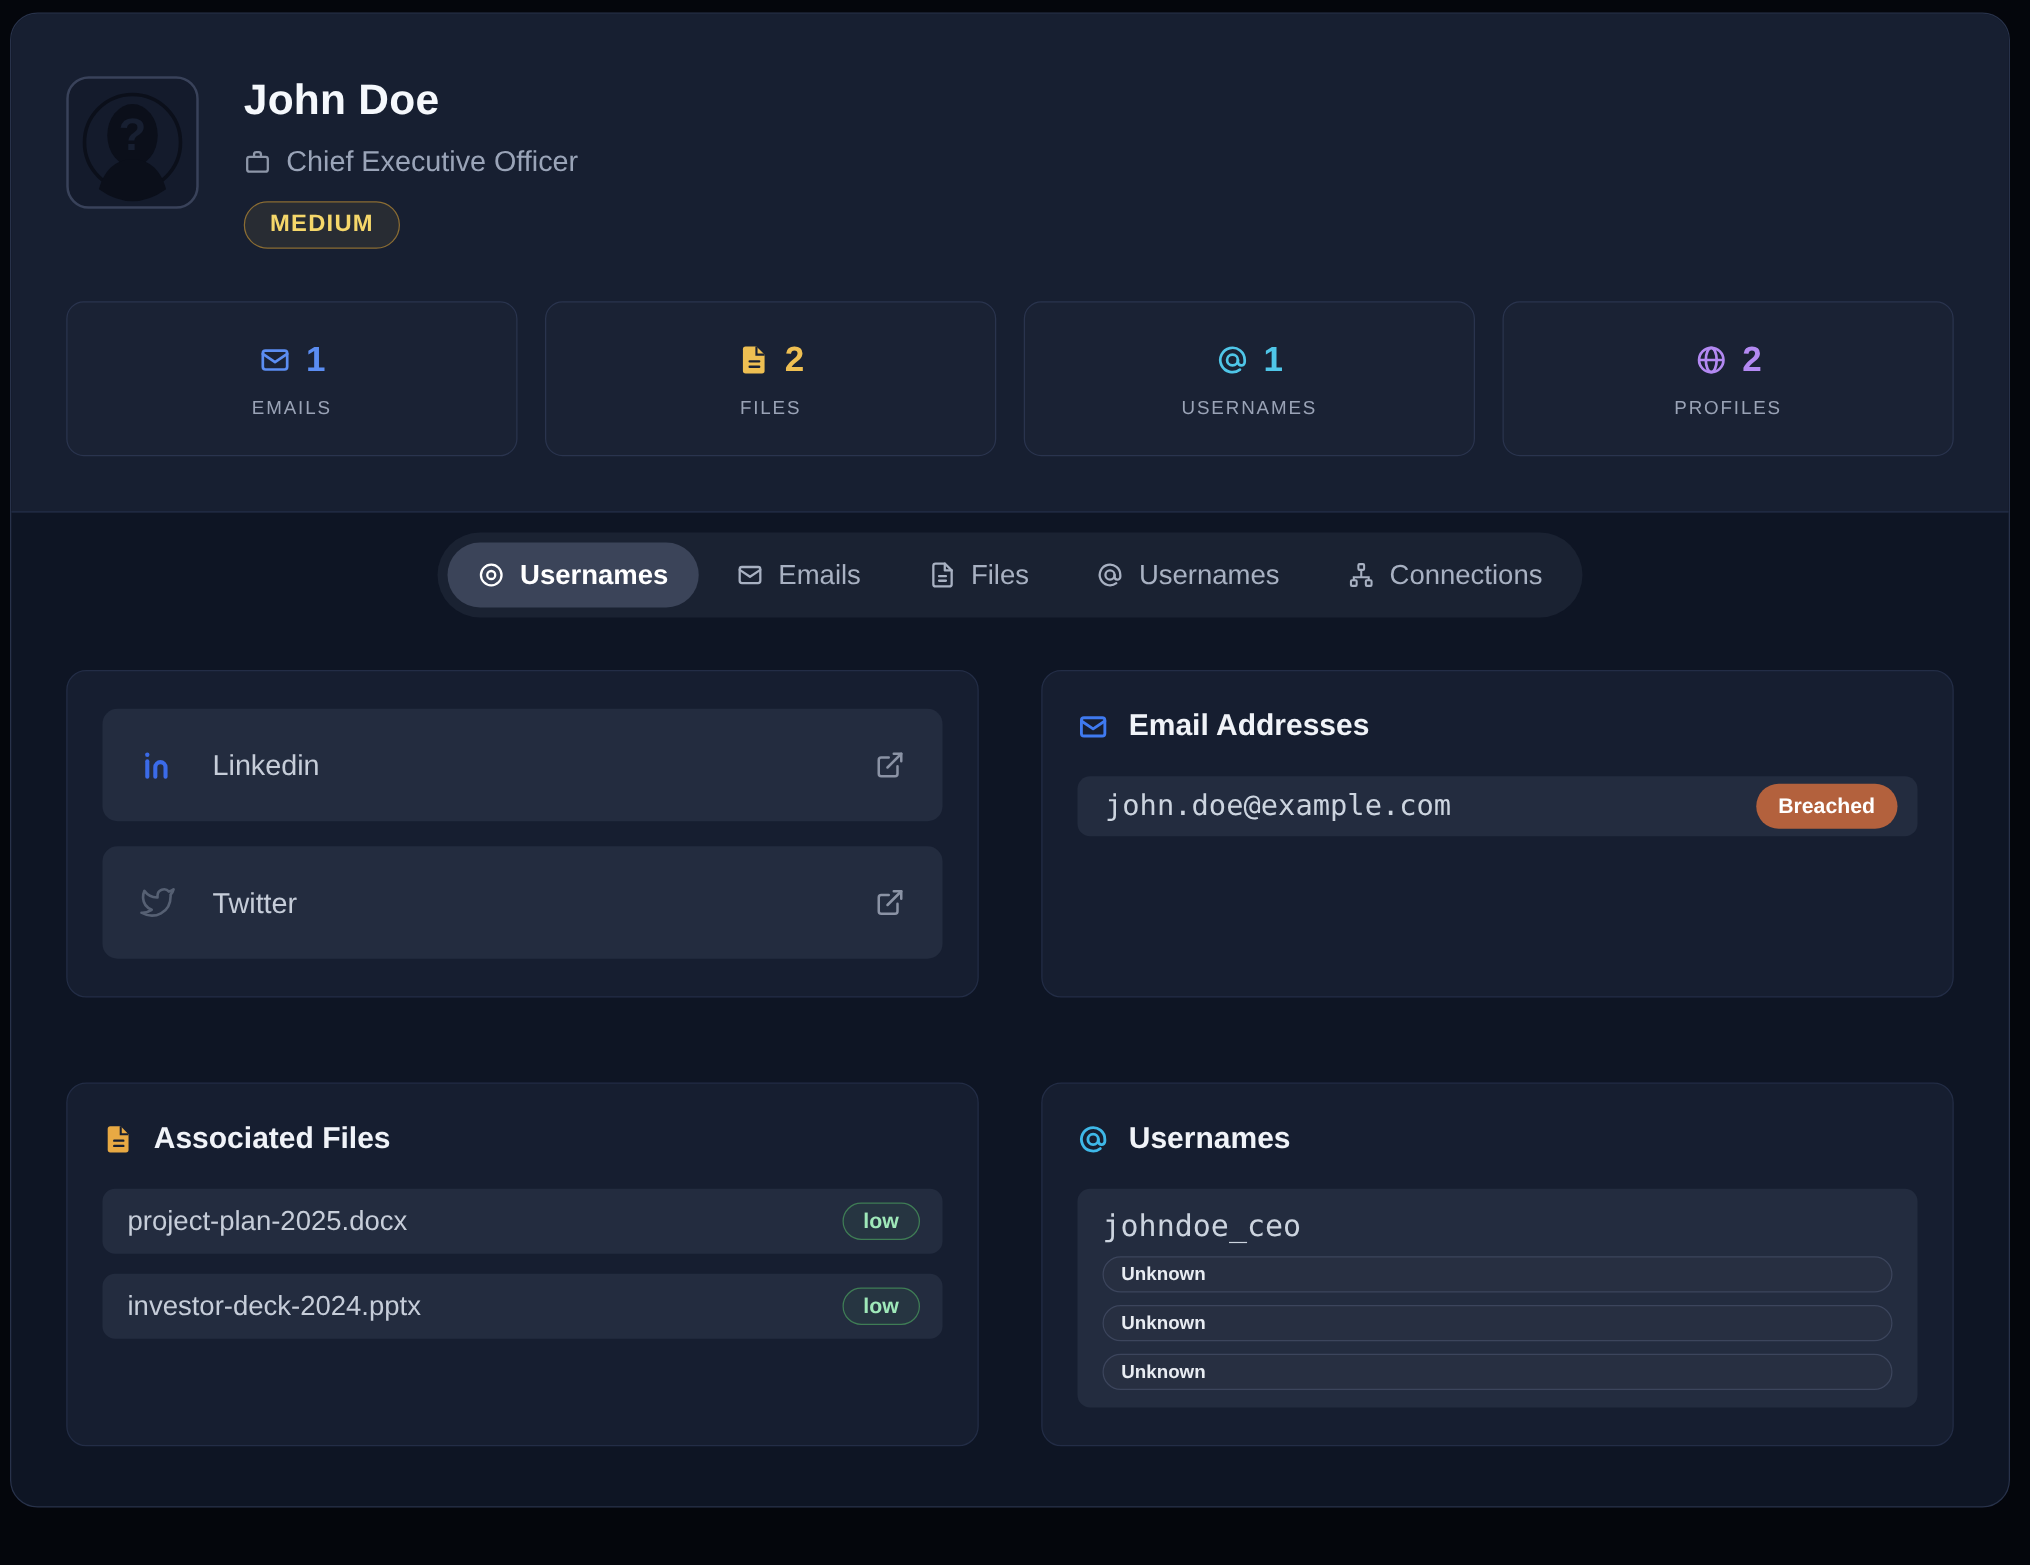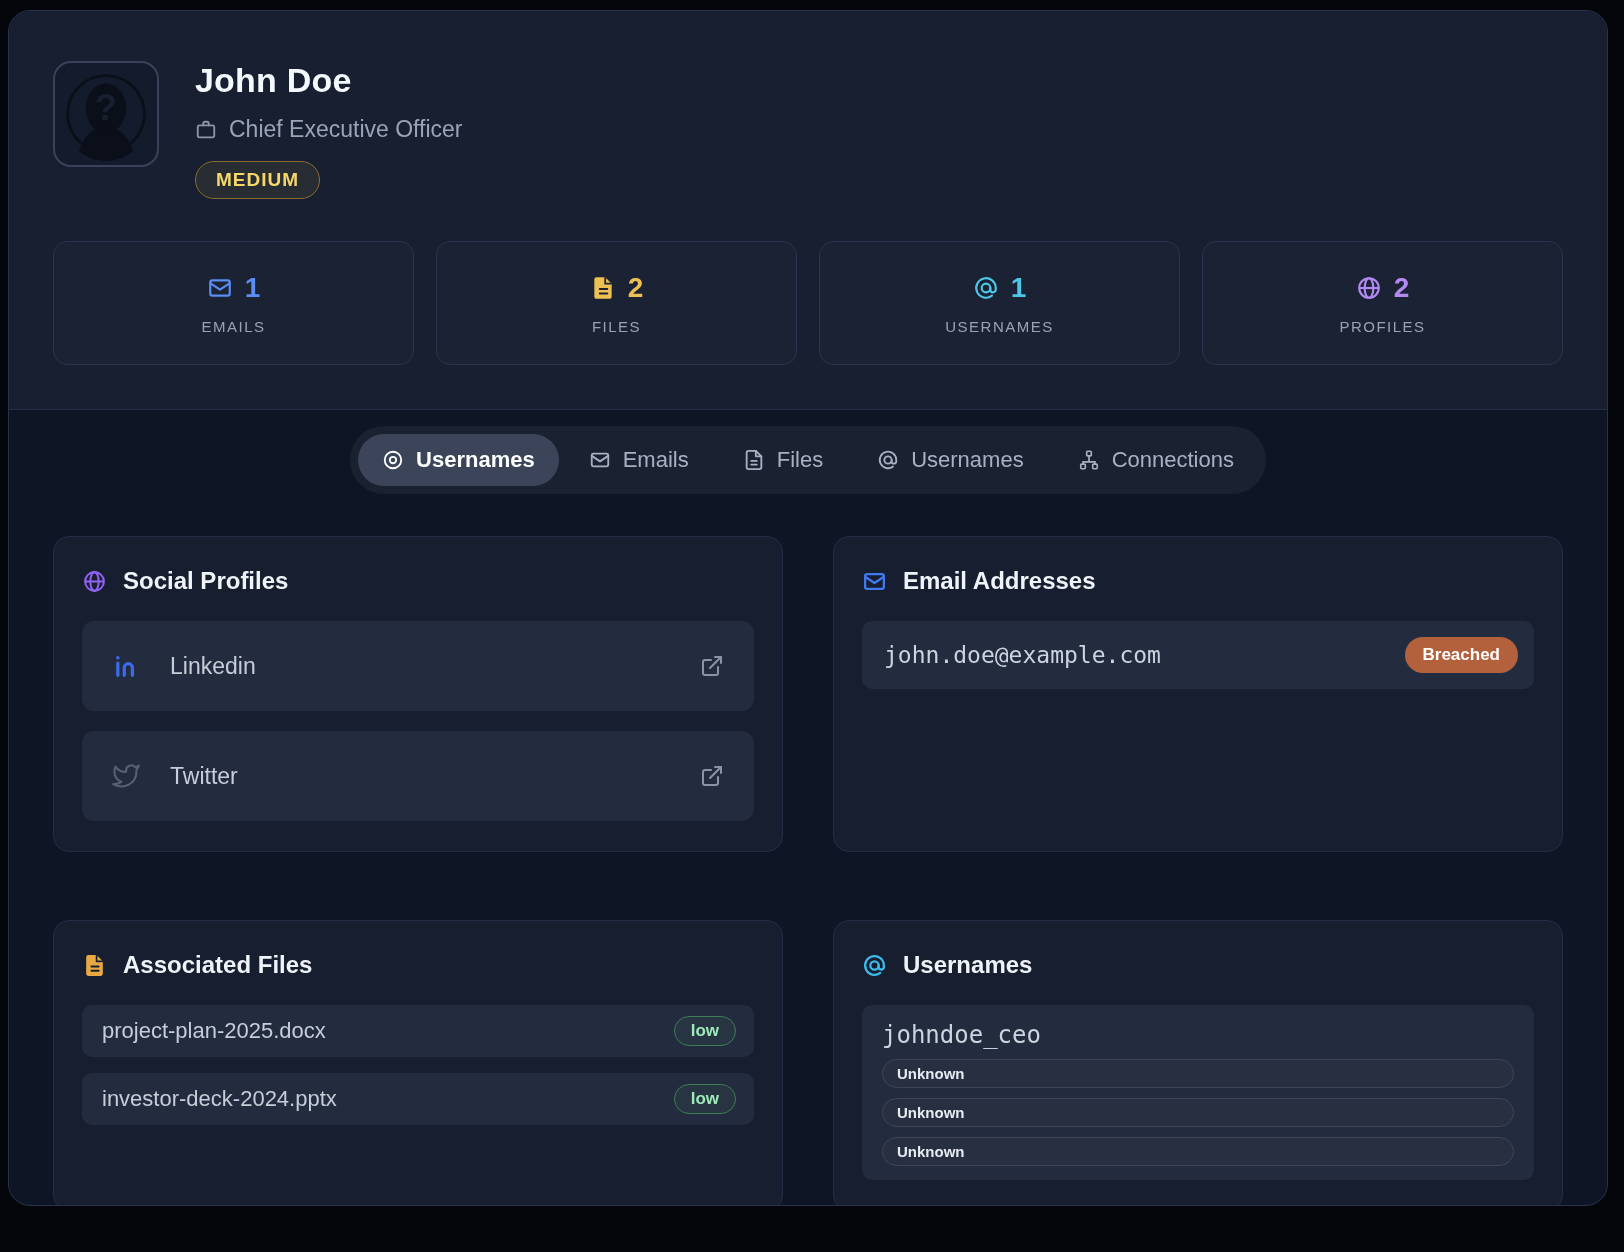--- a/index.html
+++ b/index.html
@@ -125,21 +125,21 @@
     height:90px;border-radius:12px;background:var(--row-bg);
     display:flex;align-items:center;padding:0 30px;cursor:pointer;
   }
   .social-row .site-icon{width:28px;height:28px;margin-right:30px;flex:0 0 auto;}
   .social-label{font-size:23px;color:#c6cdd9;flex:1;}
   .ext-icon{width:24px;height:24px;color:#8b93a5;}
   .icon-linkedin{color:#3b6be8;}
   .icon-twitter{color:#566073;}
   
   .email-row{
-    height:68px;border-radius:10px;background:var(--row-bg);
+    height:48px;border-radius:10px;background:var(--row-bg);
     display:flex;align-items:center;justify-content:space-between;
     padding:0 16px 0 22px;
   }
   .email-text{font-family:"DejaVu Sans Mono", monospace;font-size:23px;color:#ccd4df;}
   .badge-breached{
     background:#b3613d;color:#ffffff;font-size:17px;font-weight:bold;
     padding:8px 18px;border-radius:999px;
   }
   
   .file-row{
@@ -286,28 +286,20 @@
               <path d="M12 7.5V11M5.5 16.5V14h13v2.5M12 14v-3"></path>
             </svg>
           <span>Connections</span>
         </button>
       </div>
     </div>
 
     <div class="panel-grid">
 
       <div class="panel">
-        <div class="panel-heading">
-          <svg class="c-purple" style="color:#8e63f0" viewBox="0 0 24 24" fill="none" stroke="currentColor" stroke-width="2">
-              <circle cx="12" cy="12" r="9"></circle>
-              <path d="M3 12h18"></path>
-              <ellipse cx="12" cy="12" rx="4" ry="9"></ellipse>
-            </svg>
-          <h2>Social Profiles</h2>
-        </div>
         <div class="rows">
           <div class="social-row">
             <svg class="site-icon icon-linkedin" viewBox="0 0 24 24" fill="none" stroke="currentColor" stroke-width="2.8" stroke-linecap="round">
                 <circle cx="5" cy="5" r="1.5" fill="currentColor" stroke="none"></circle>
                 <path d="M5 9.5V20"></path>
                 <path d="M10.5 20v-6.5a3.5 3.5 0 0 1 7 0V20"></path>
               </svg>
             <span class="social-label">Linkedin</span>
             <svg class="ext-icon" viewBox="0 0 24 24" fill="none" stroke="currentColor" stroke-width="2" stroke-linecap="round" stroke-linejoin="round">
                 <path d="M18 13v6a2 2 0 0 1-2 2H5a2 2 0 0 1-2-2V8a2 2 0 0 1 2-2h6"></path>

